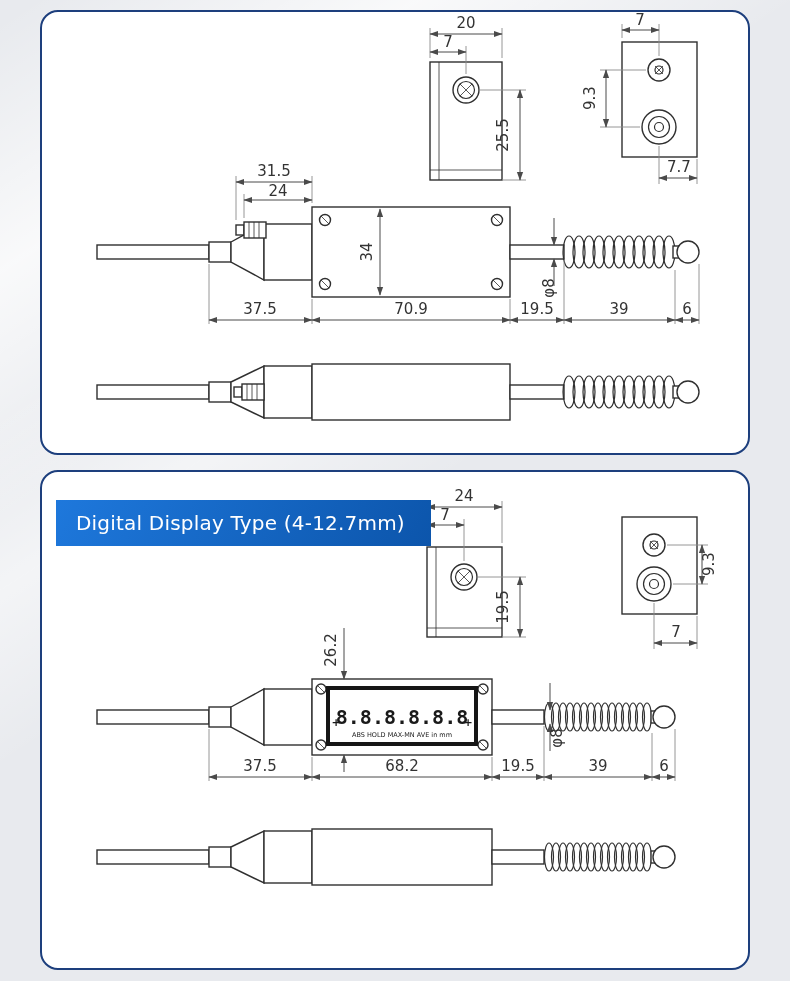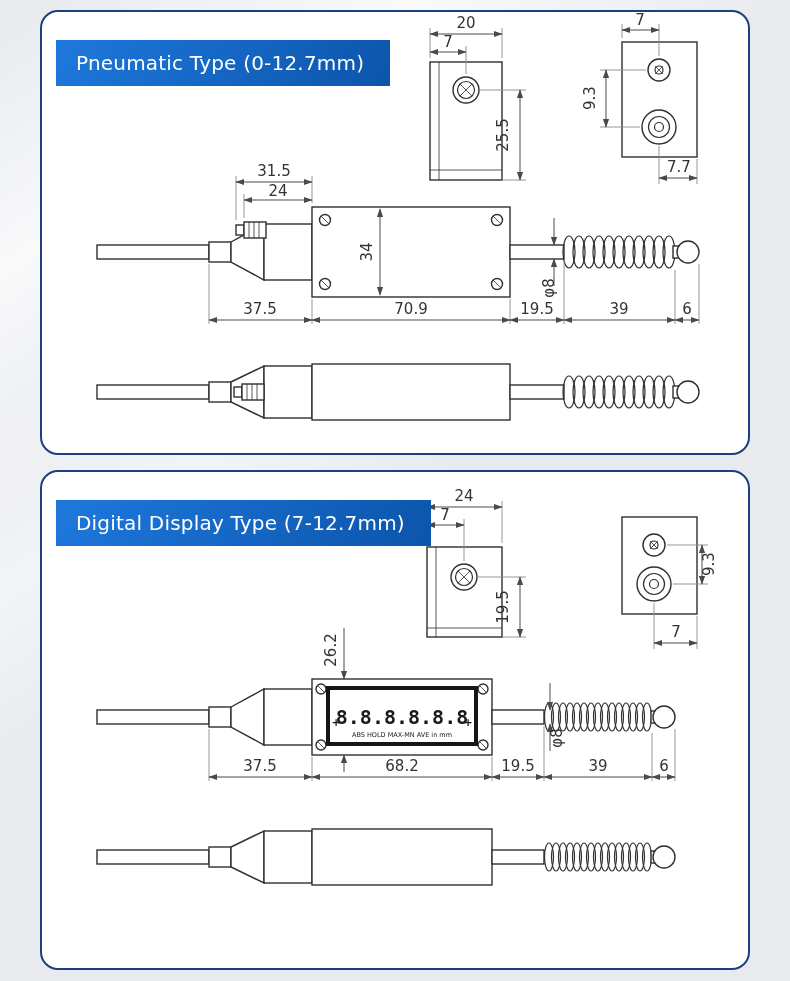--- a/index.html
+++ b/index.html
@@ -35,21 +35,20 @@
   .lcd-plus{font:bold 11px "DejaVu Sans",sans-serif;fill:#1a1a1a}
 </style>
 </head>
 <body>
 
 <div class="page">
   <div class="swoosh s1"></div>
   <div class="swoosh s2"></div>
 
   <section class="panel p1">
-    <div class="panel-label">Pneumatic Type (0-12.7mm)</div>
 
     <svg class="drawing d1" viewBox="0 0 706 441">
       <defs>
         <marker id="arrow" viewBox="0 0 10 10" refX="9.3" refY="5" markerWidth="9" markerHeight="9" orient="auto-start-reverse">
           <path d="M0,1.4 L10,5 L0,8.6 z" fill="#4a4a4a"></path>
         </marker>
         <ellipse id="coilA" class="geo2" cx="527" cy="240" rx="6" ry="16"></ellipse>
       </defs>
 
       <g>
@@ -184,21 +183,21 @@
           <use href="#coilA" x="80" y="140"></use>
         <use href="#coilA" x="90" y="140"></use>
           <use href="#coilA" x="100" y="140"></use>
         <rect class="geo" x="631" y="374" width="6" height="12"></rect>
         <circle class="geo" cx="646" cy="380" r="11"></circle>
       </g>
     </svg>
   </section>
 
   <section class="panel p2">
-    <div class="panel-label">Digital Display Type (7-12.7mm)</div>
+    <div class="panel-label">Digital Display Type (4-12.7mm)</div>
 
     <svg class="drawing d2" viewBox="0 0 706 496">
       <defs>
         <marker id="arrow2" viewBox="0 0 10 10" refX="9.3" refY="5" markerWidth="9" markerHeight="9" orient="auto-start-reverse">
           <path d="M0,1.4 L10,5 L0,8.6 z" fill="#4a4a4a"></path>
         </marker>
         <ellipse id="coilB" class="geo2" cx="507" cy="245" rx="4.5" ry="14"></ellipse>
       </defs>
 
       <g>

